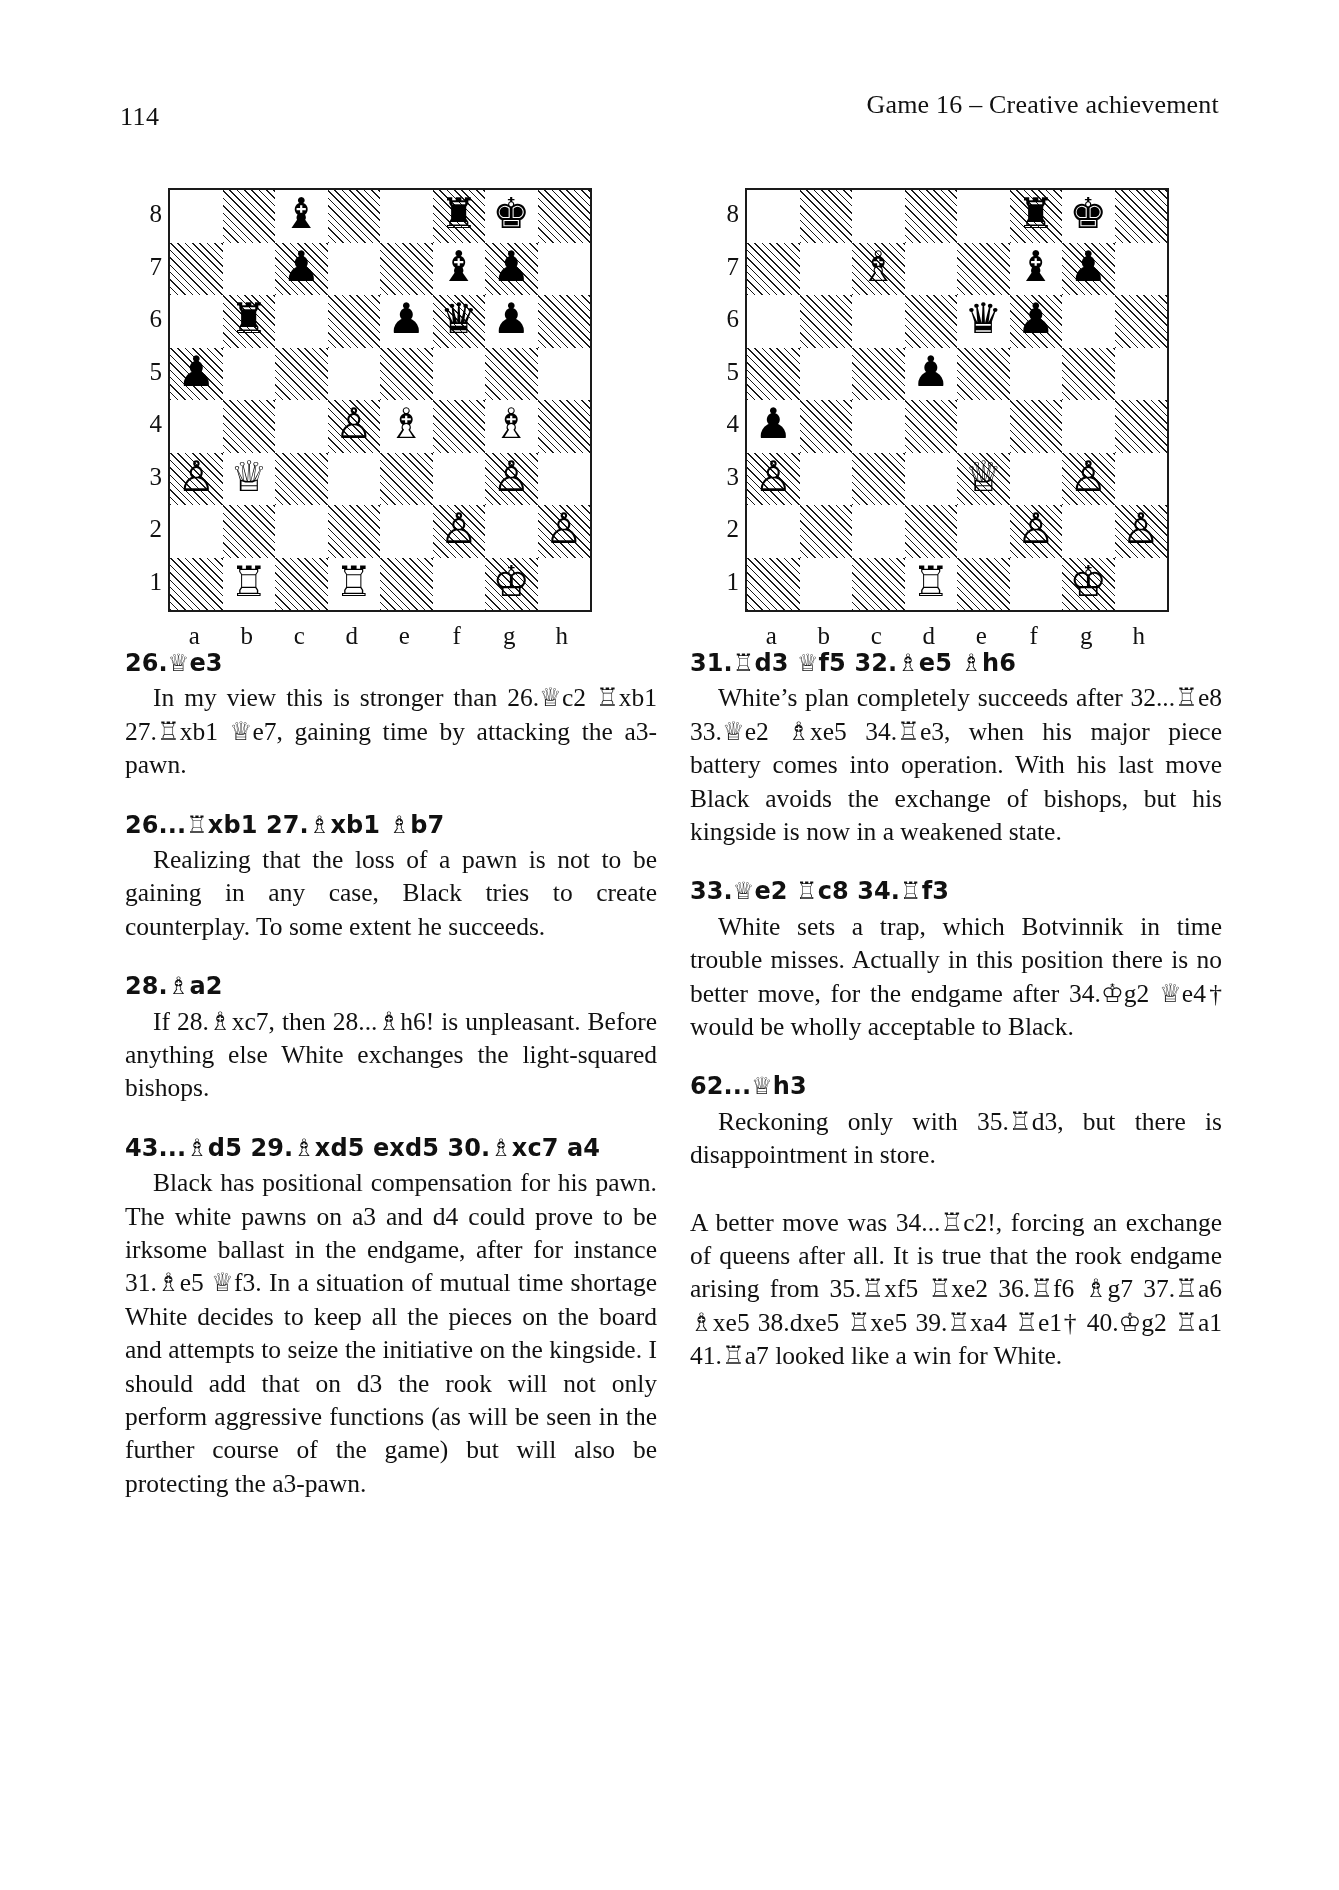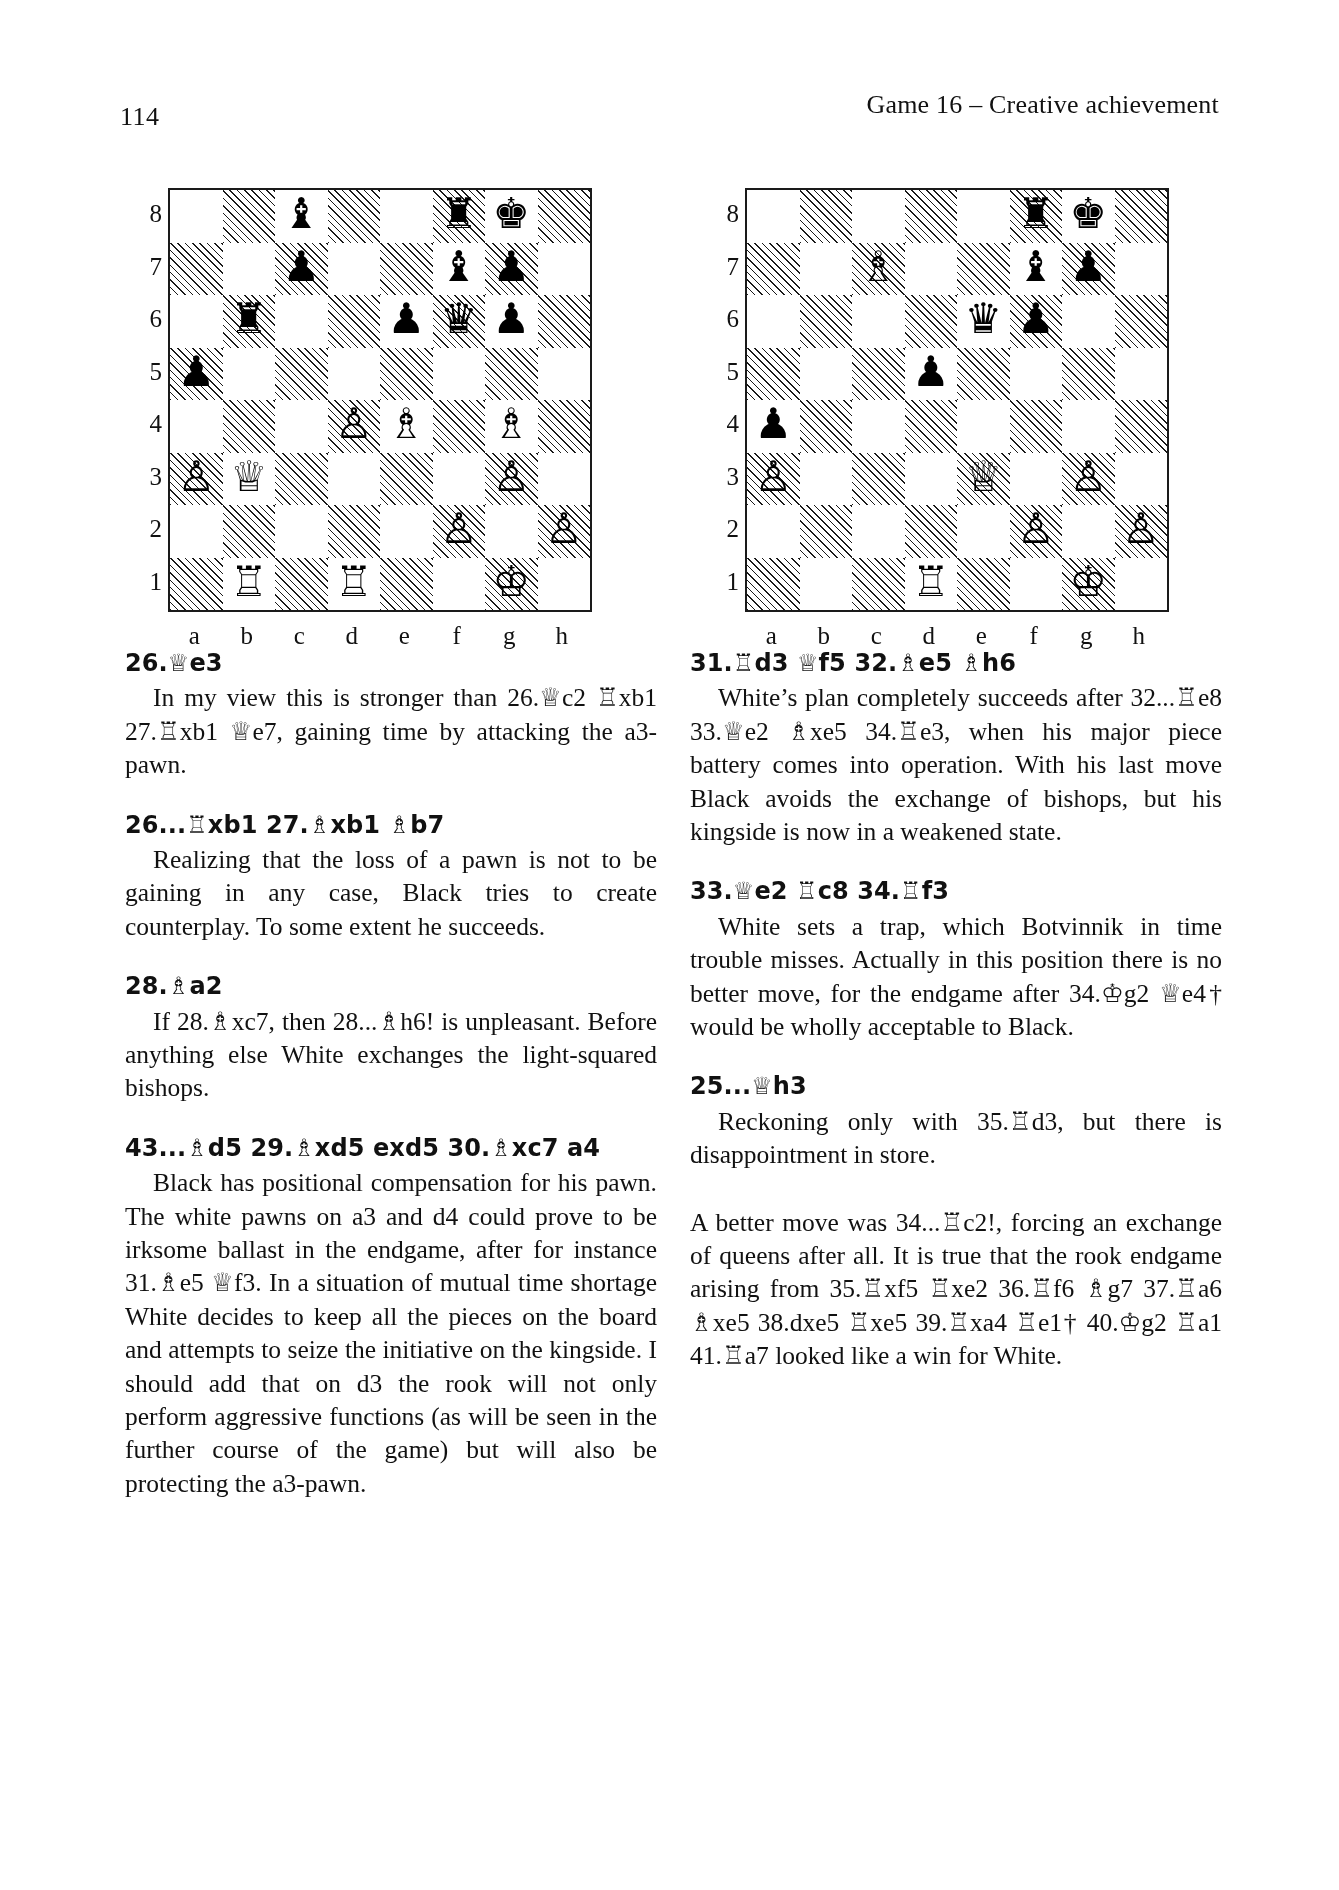--- a/index.html
+++ b/index.html
@@ -426,19 +426,19 @@
     <div class="para">Black has positional compensation for his pawn. The white pawns on a3 and d4 could prove to be irksome ballast in the endgame, after for instance 31.♗e5 ♕f3. In a situation of mutual time shortage White decides to keep all the pieces on the board and attempts to seize the initiative on the kingside. I should add that on d3 the rook will not only perform aggressive functions (as will be seen in the further course of the game) but will also be protecting the a3-pawn.</div>
   </div>
 
   <div class="col right">
     <div class="movehead fig">31.♖d3 ♕f5 32.♗e5 ♗h6</div>
     <div class="para">White’s plan completely succeeds after 32...♖e8 33.♕e2 ♗xe5 34.♖e3, when his major piece battery comes into operation. With his last move Black avoids the exchange of bishops, but his kingside is now in a weakened state.</div>
     <div class="gap"></div>
     <div class="movehead fig">33.♕e2 ♖c8 34.♖f3</div>
     <div class="para">White sets a trap, which Botvinnik in time trouble misses. Actually in this position there is no better move, for the endgame after 34.♔g2 ♕e4† would be wholly acceptable to Black.</div>
     <div class="gap"></div>
-    <div class="movehead fig">25...♕h3</div>
+    <div class="movehead fig">62...♕h3</div>
     <div class="para">Reckoning only with 35.♖d3, but there is disappointment in store.</div>
     <div class="gap-lg"></div>
     <div class="para noindent">A better move was 34...♖c2!, forcing an exchange of queens after all. It is true that the rook endgame arising from 35.♖xf5 ♖xe2 36.♖f6 ♗g7 37.♖a6 ♗xe5 38.dxe5 ♖xe5 39.♖xa4 ♖e1† 40.♔g2 ♖a1 41.♖a7 looked like a win for White.</div>
   </div>
 
 </div>
 
 </body></html>

